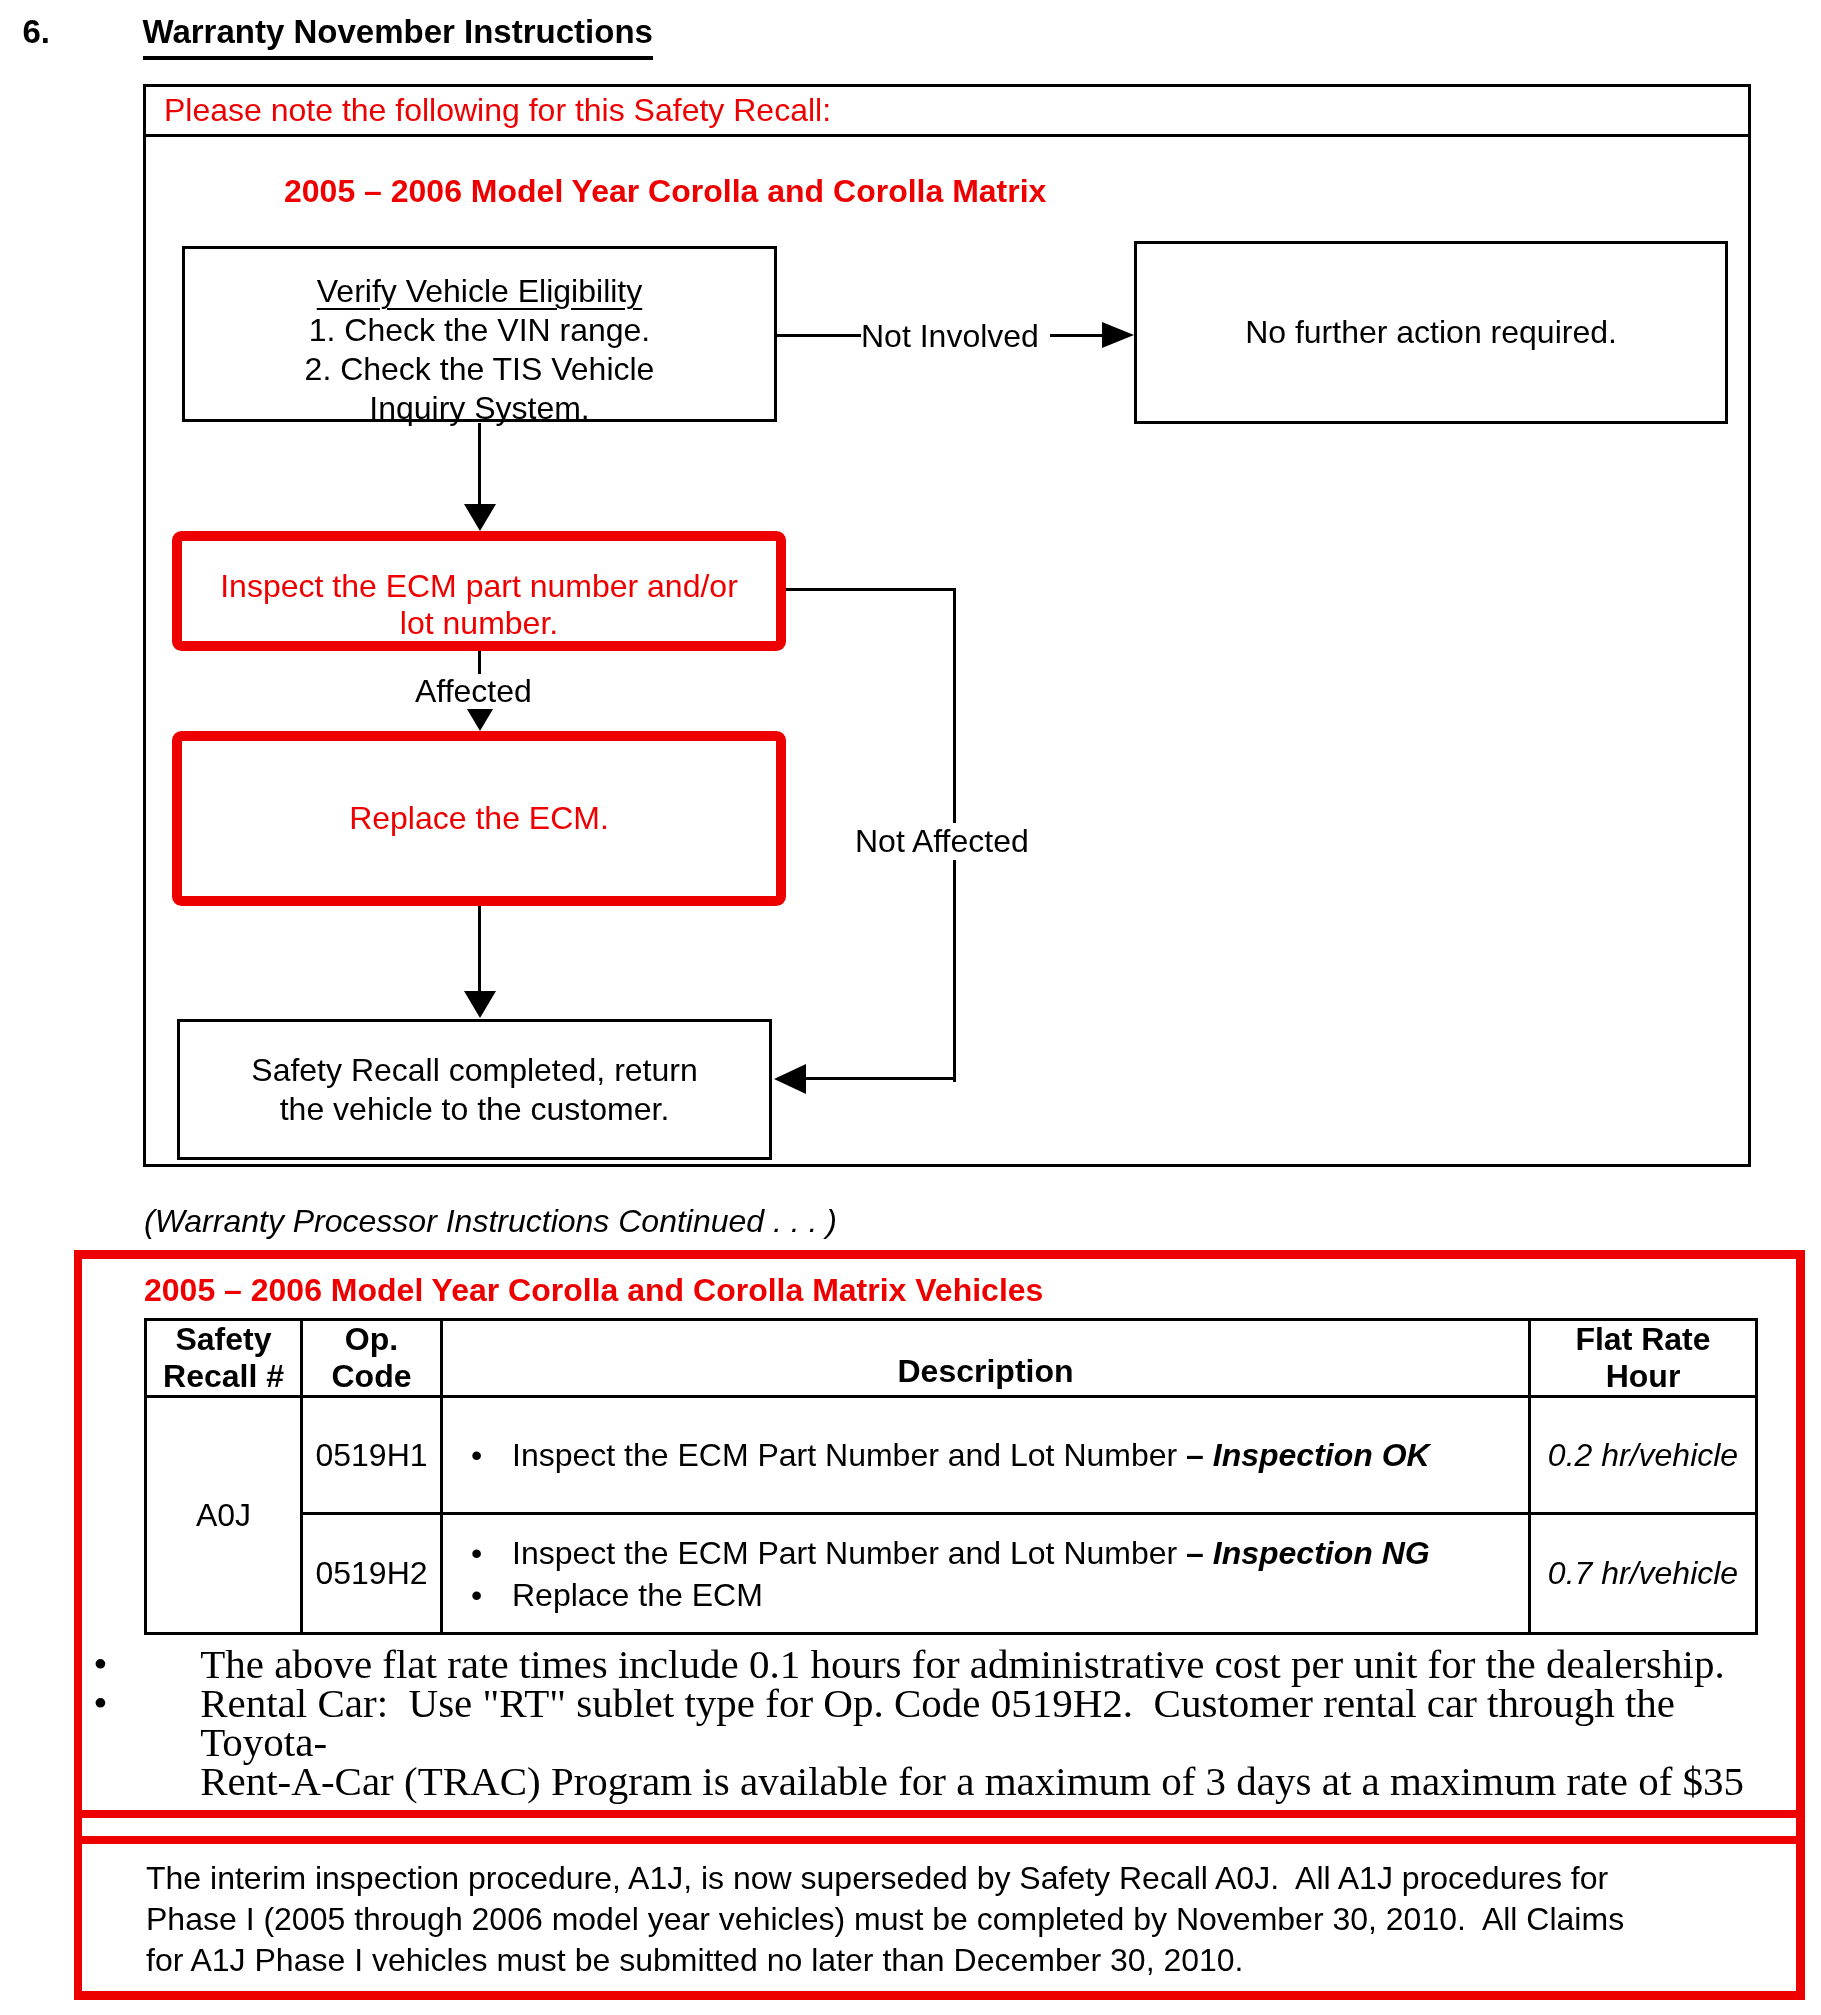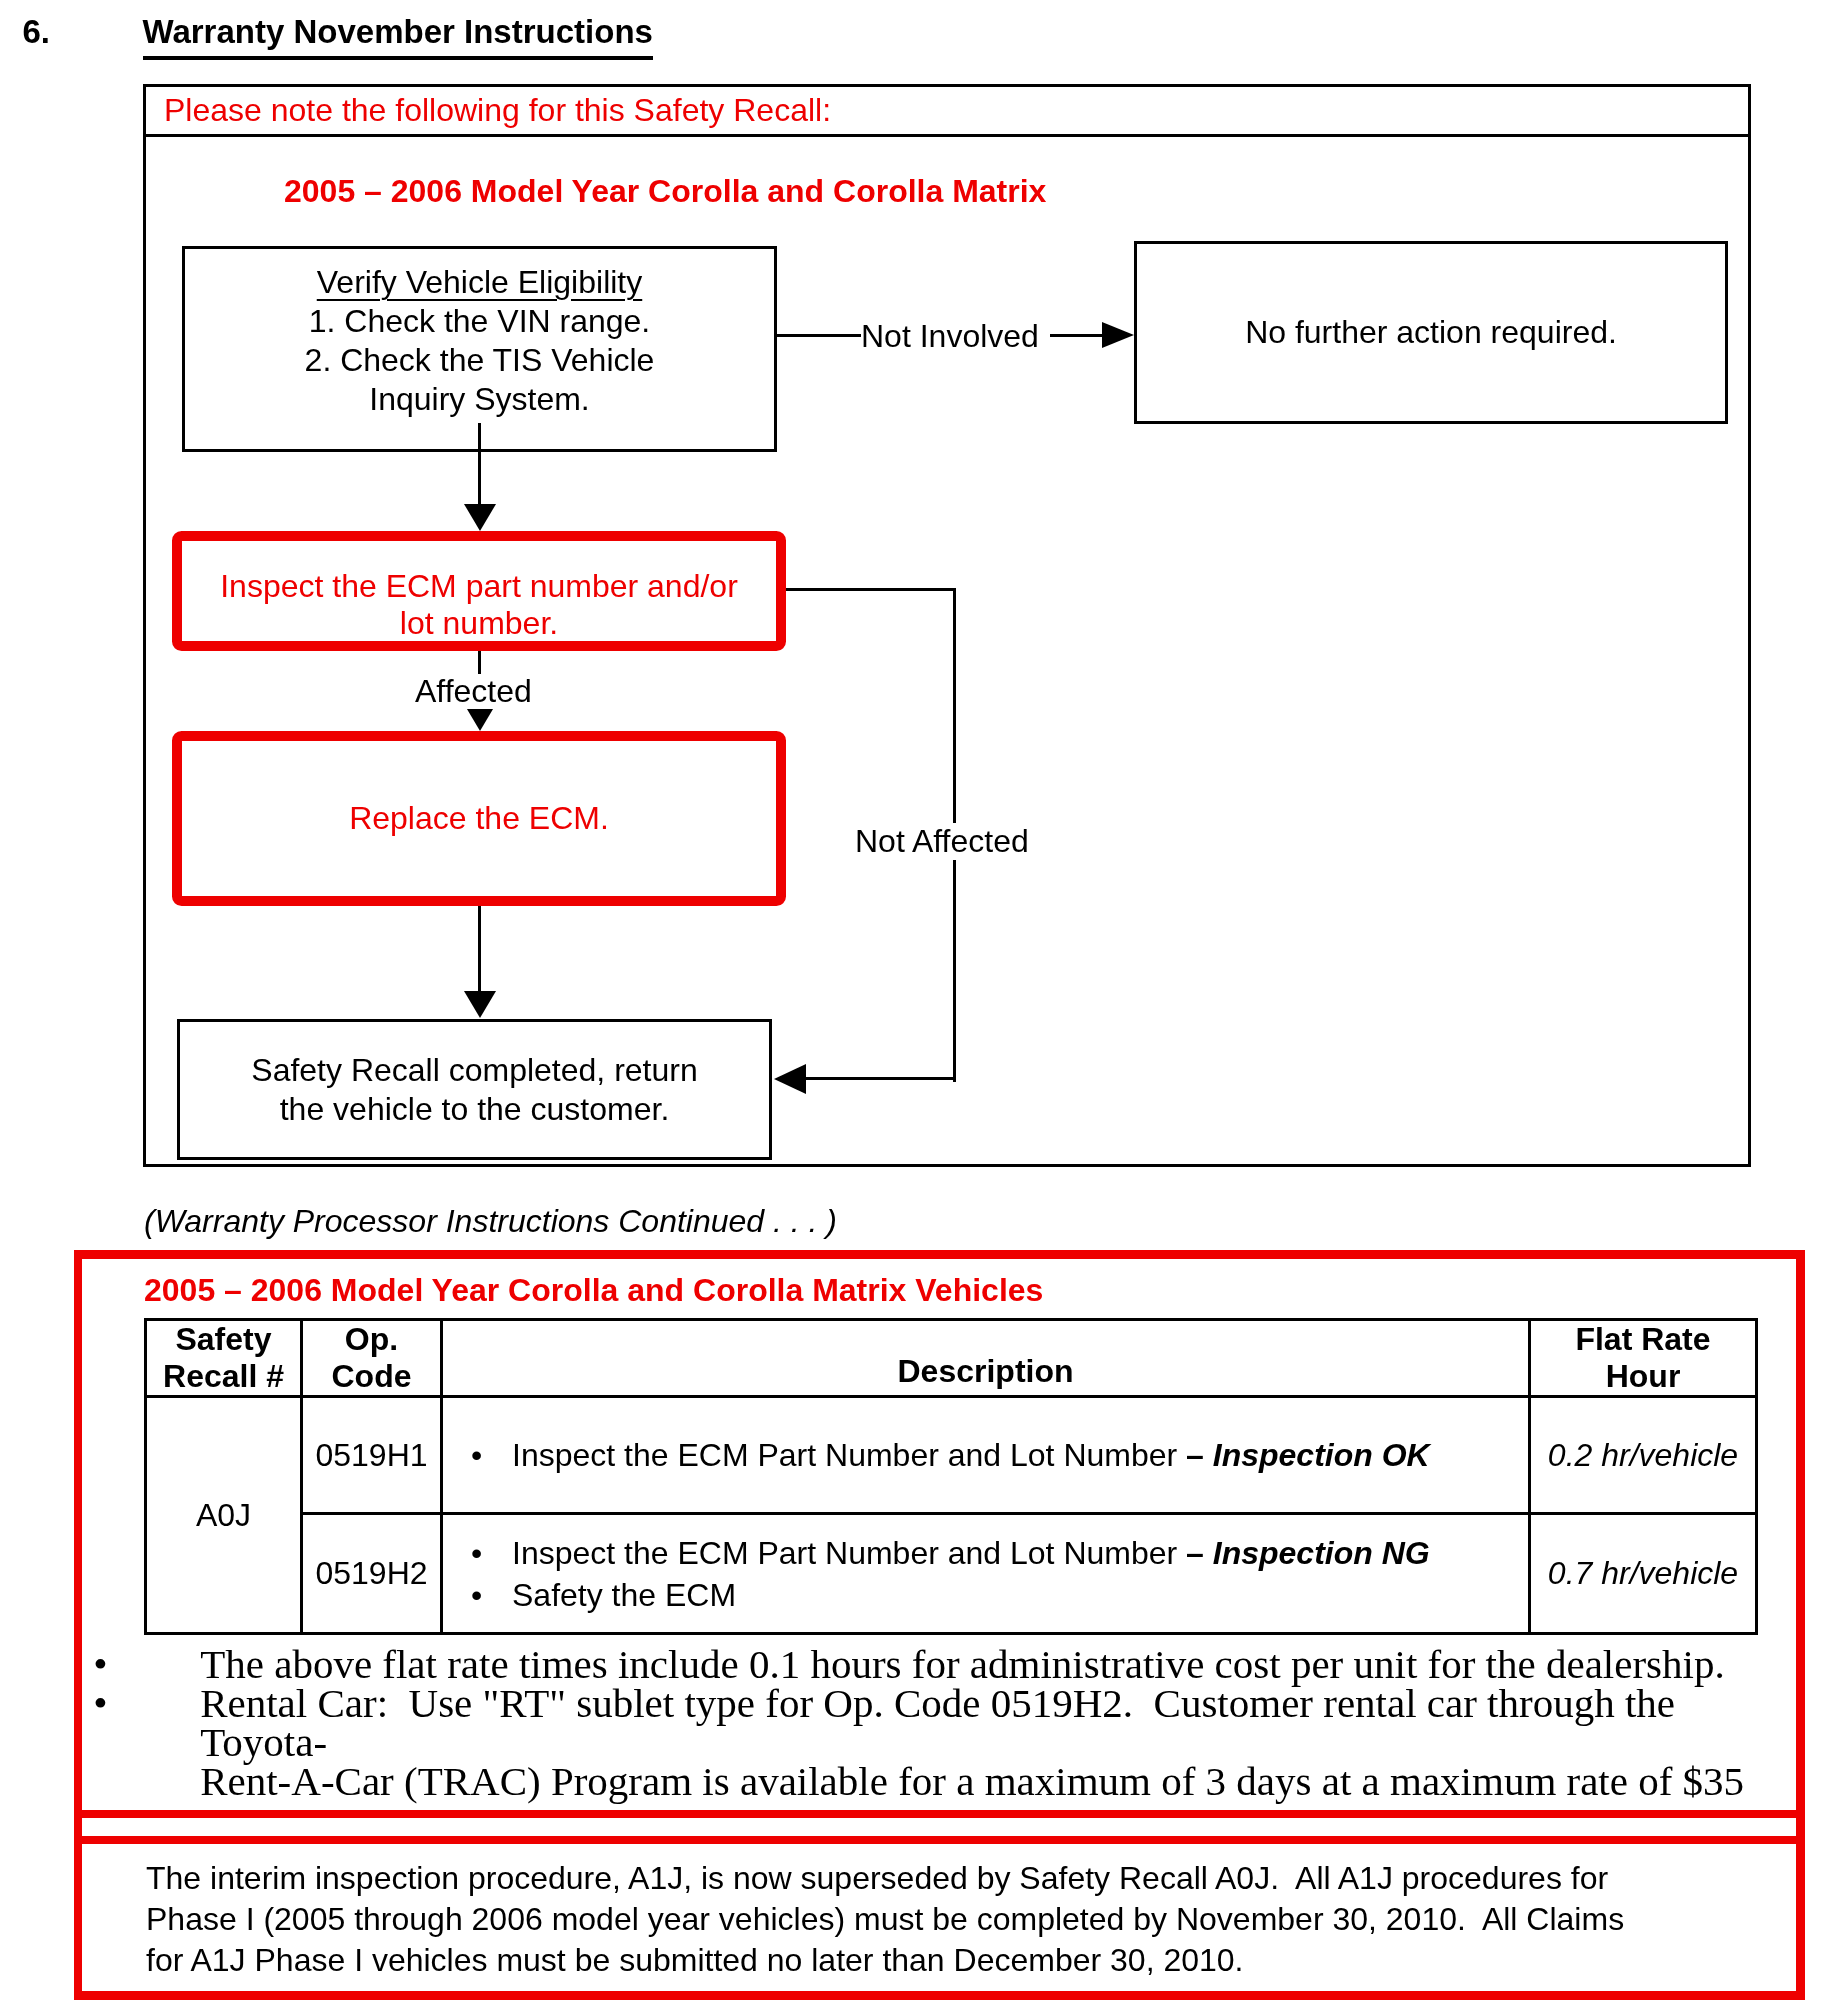--- a/index.html
+++ b/index.html
@@ -20,21 +20,21 @@
   .doc-number{width:120px;flex:0 0 120px;}
   .doc-title{display:inline-block;border-bottom:4px solid #000;padding-bottom:4.8px;}
 
   
   .flow-box{left:143px;top:84px;width:1608px;height:1083px;border:3.2px solid #000;box-sizing:border-box;}
   .flow-note{left:164px;top:88px;height:45px;line-height:45px;font-size:32px;color:#ee0000;}
   .note-divider{left:143px;top:134px;width:1608px;height:3.2px;background:#000;}
   .model-heading{left:284px;top:172px;font-size:32px;line-height:38px;font-weight:bold;color:#ee0000;}
 
   .node{border:3.2px solid #000;box-sizing:border-box;background:#fff;font-size:32px;line-height:39px;text-align:center;}
-  .verify-box{left:182px;top:246px;width:595px;height:206px;padding-top:14px;}
+  .verify-box{left:182px;top:246px;width:595px;height:176px;padding-top:23px;}
   .verify-title{text-decoration:underline;text-decoration-thickness:2.4px;text-underline-offset:5.6px;}
   .noaction-box{left:1134px;top:241px;width:594px;height:183px;display:flex;align-items:center;justify-content:center;}
   .completed-box{left:177px;top:1019px;width:595px;height:141px;display:flex;align-items:center;justify-content:center;}
 
   .rednode{border:10.4px solid #ee0000;border-radius:9.6px;box-sizing:border-box;background:#fff;
            color:#ee0000;font-size:32px;line-height:37px;text-align:center;}
   .inspect-box{left:172px;top:531px;width:614px;height:120px;padding-top:27px;}
   .replace-box{left:172px;top:731px;width:614px;height:175px;display:flex;align-items:center;justify-content:center;}
 
   .line{background:#000;z-index:1;}
@@ -177,21 +177,21 @@
             </td>
             <td class="rate-cell">0.2 hr/vehicle</td>
           </tr>
           <tr class="row2">
             <td class="op-cell">0519H2</td>
             <td class="desc-cell">
               <div class="bullet-line">
                   <span><span>Inspect the ECM Part Number and Lot Number </span><span class="sep">– </span><span class="em">Inspection NG</span></span>
                 </div>
               <div class="bullet-line">
-                  <span><span>Safety the ECM</span><span class="sep"></span><span class="em"></span></span>
+                  <span><span>Replace the ECM</span><span class="sep"></span><span class="em"></span></span>
                 </div>
             </td>
             <td class="rate-cell">0.7 hr/vehicle</td>
           </tr>
         </tbody>
       </table>
 
       <div class="note-list">
         <div class="note-item">
             <span class="txt">The above flat rate times include 0.1 hours for administrative cost per unit for the dealership.</span>

